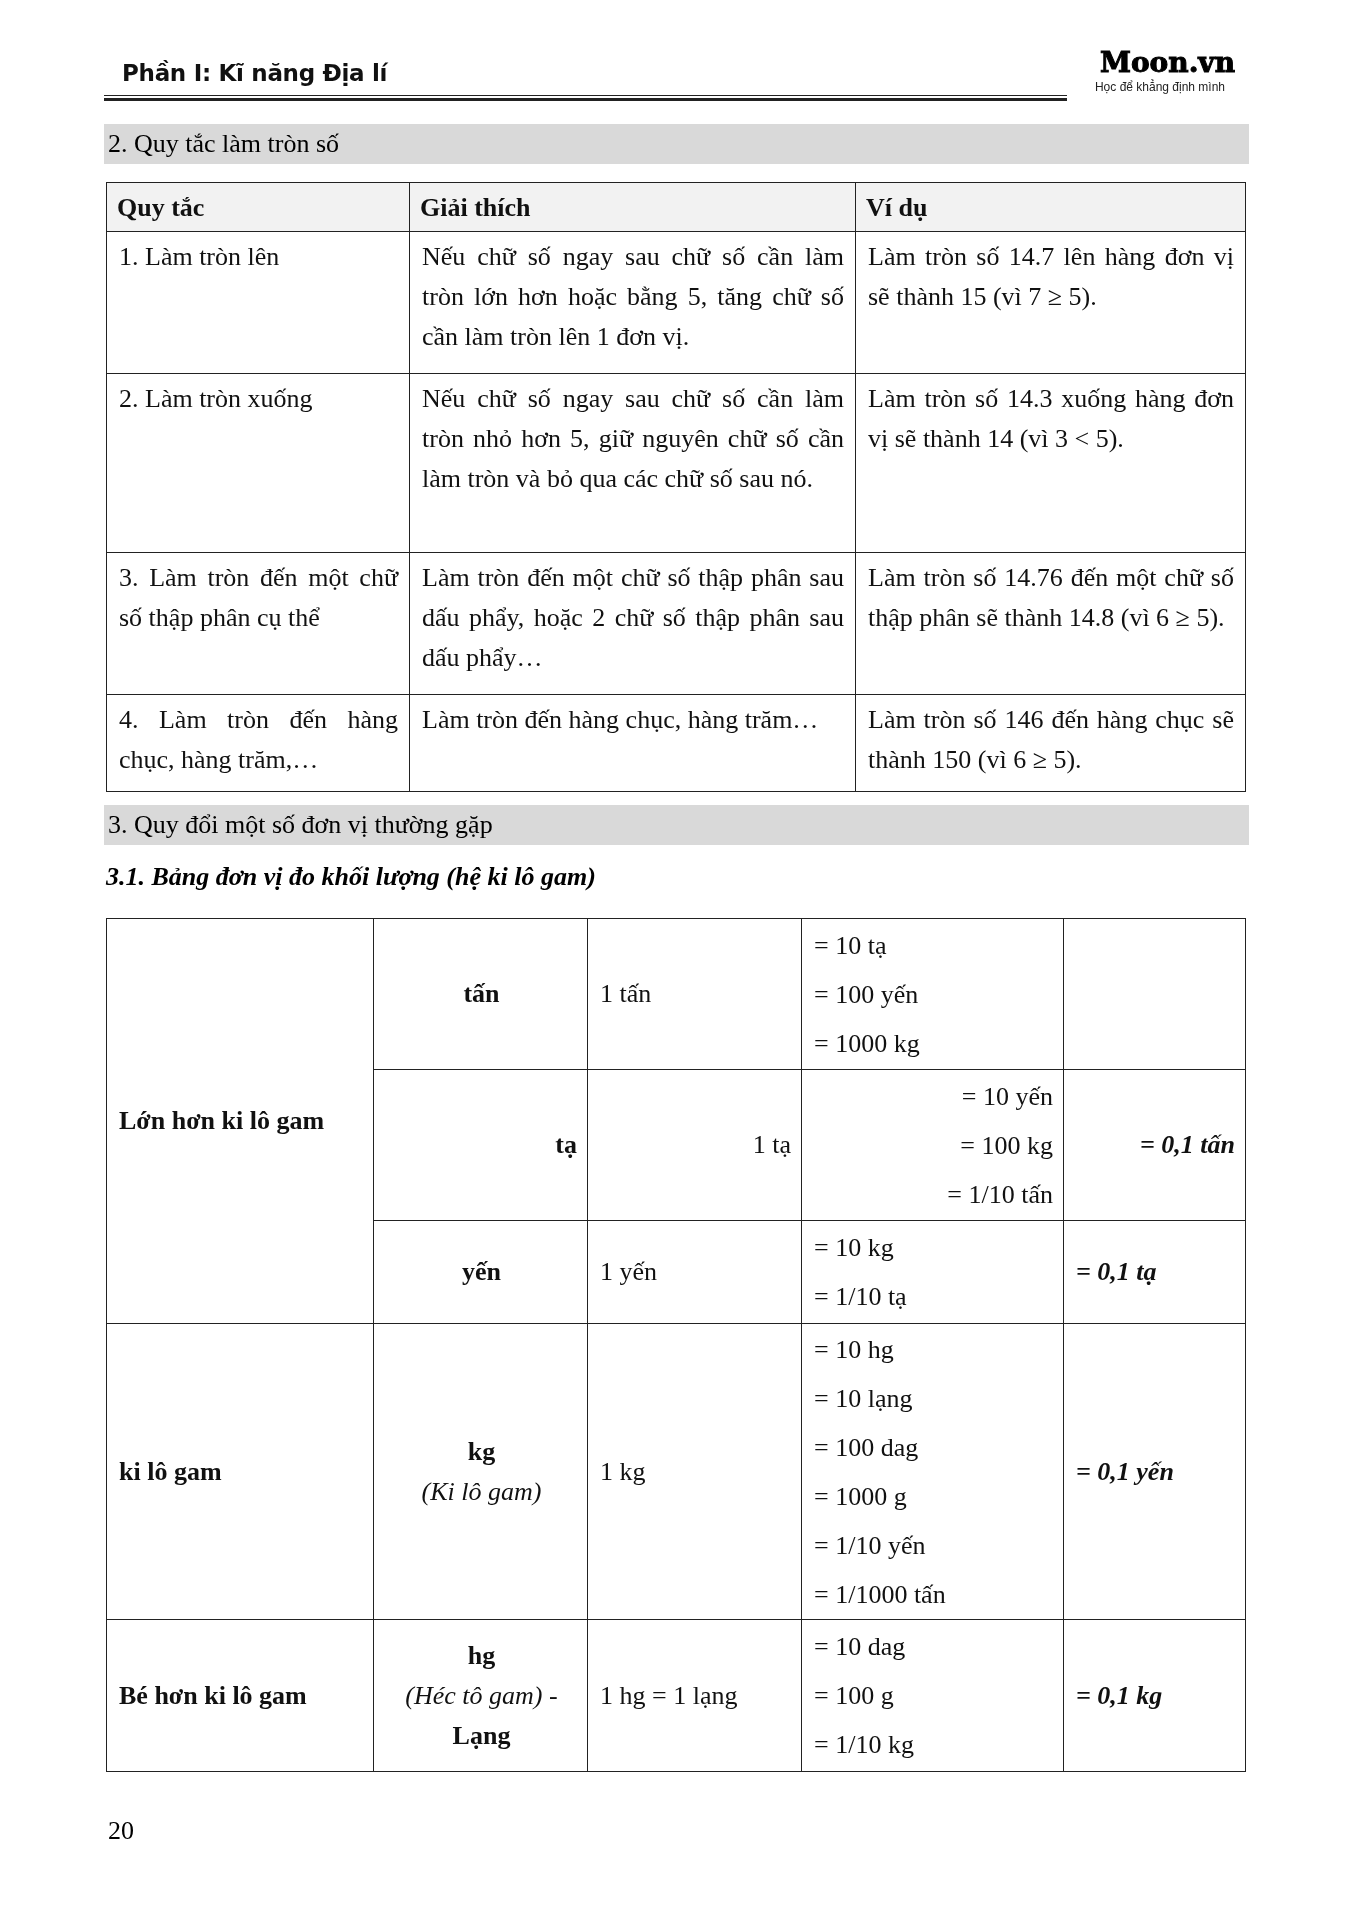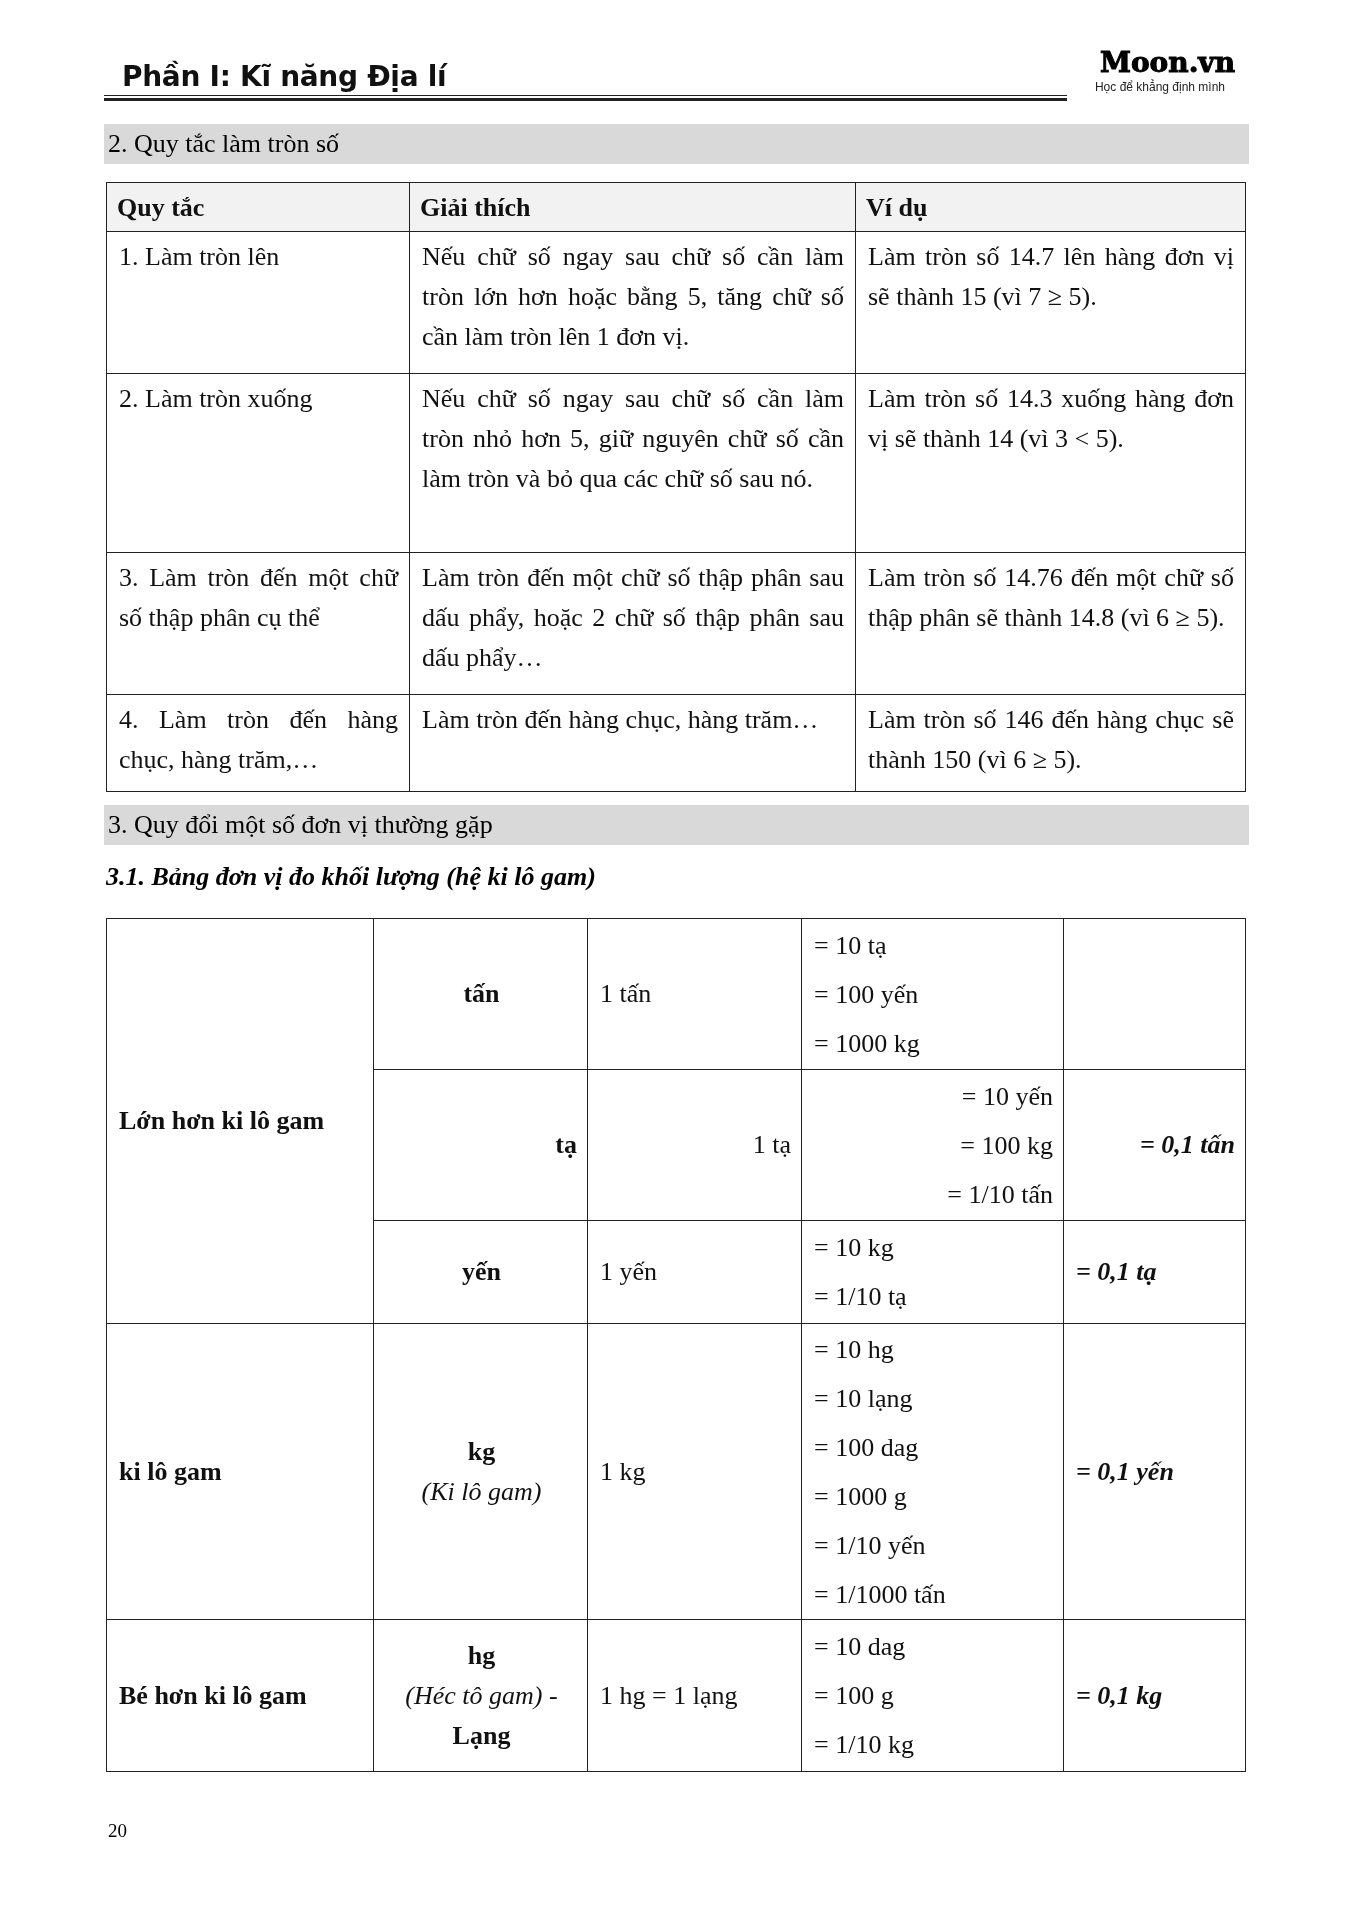--- a/index.html
+++ b/index.html
@@ -1,21 +1,21 @@
 <!DOCTYPE html>
 <html><head>
   <meta charset="utf-8">
   <style>
     html, body { margin: 0; padding: 0; background: #ffffff; }
     body { width: 1352px; height: 1920px; position: relative; overflow: hidden; font-family: "Liberation Serif", serif; color: #111; }
 
     .abs { position: absolute; }
 
     
-    .running-title { left: 122px; top: 60px; font-family: "DejaVu Sans", sans-serif; font-weight: bold; font-size: 28px; letter-spacing: -0.3px; color: #111; }
+    .running-title { left: 122px; top: 60px; font-family: "DejaVu Sans", sans-serif; font-weight: bold; font-size: 23px; letter-spacing: -0.3px; color: #111; }
     .rule { left: 104px; width: 963px; top: 95px; height: 6px; }
     .rule .thin { position: absolute; left: 0; right: 0; top: 0; height: 1px; background: #222; }
     .rule .thick { position: absolute; left: 0; right: 0; top: 3px; height: 3px; background: #222; }
     .logo { left: 1085px; top: 46px; width: 150px; text-align: center; }
     .logo-text { font-family: "DejaVu Serif", serif; font-weight: bold; font-size: 28px; letter-spacing: 0px; color: #000; line-height: 34px; text-align: right; -webkit-text-stroke: 1px #000; }
     .logo-tag { font-family: "Liberation Sans", sans-serif; font-size: 12px; color: #222; line-height: 14px; }
 
     
     .section-bar { left: 104px; width: 1145px; height: 40px; background: #d9d9d9; }
     .section-bar span { position: absolute; left: 4px; top: 4px; font-weight: normal; font-size: 26px; line-height: 32px; color: #000; }
@@ -40,21 +40,21 @@
     .t2 .unit .b { display: block; }
     .t2 .conv { line-height: 49px; }
     .t2 .conv div { height: 49px; }
     .t2 .eq { font-weight: bold; font-style: italic; }
     .t2 .rt td { height: 150px; }
     .t2 .rta td { height: 150px; text-align: right; }
     .t2 .ry td { height: 102px; }
     .t2 .rkg td { height: 295px; }
     .t2 .rhg td { height: 151px; }
 
-    .page-num { left: 108px; top: 1815px; font-size: 19px; line-height: 32px; color: #000; }
+    .page-num { left: 108px; top: 1815px; font-size: 26px; line-height: 32px; color: #000; }
   </style>
 </head>
 <body>
 
 <div class="abs running-title">Phần I: Kĩ năng Địa lí</div>
 <div class="abs rule">
   <div class="thin"></div>
   <div class="thick"></div>
 </div>
 <div class="abs logo">

